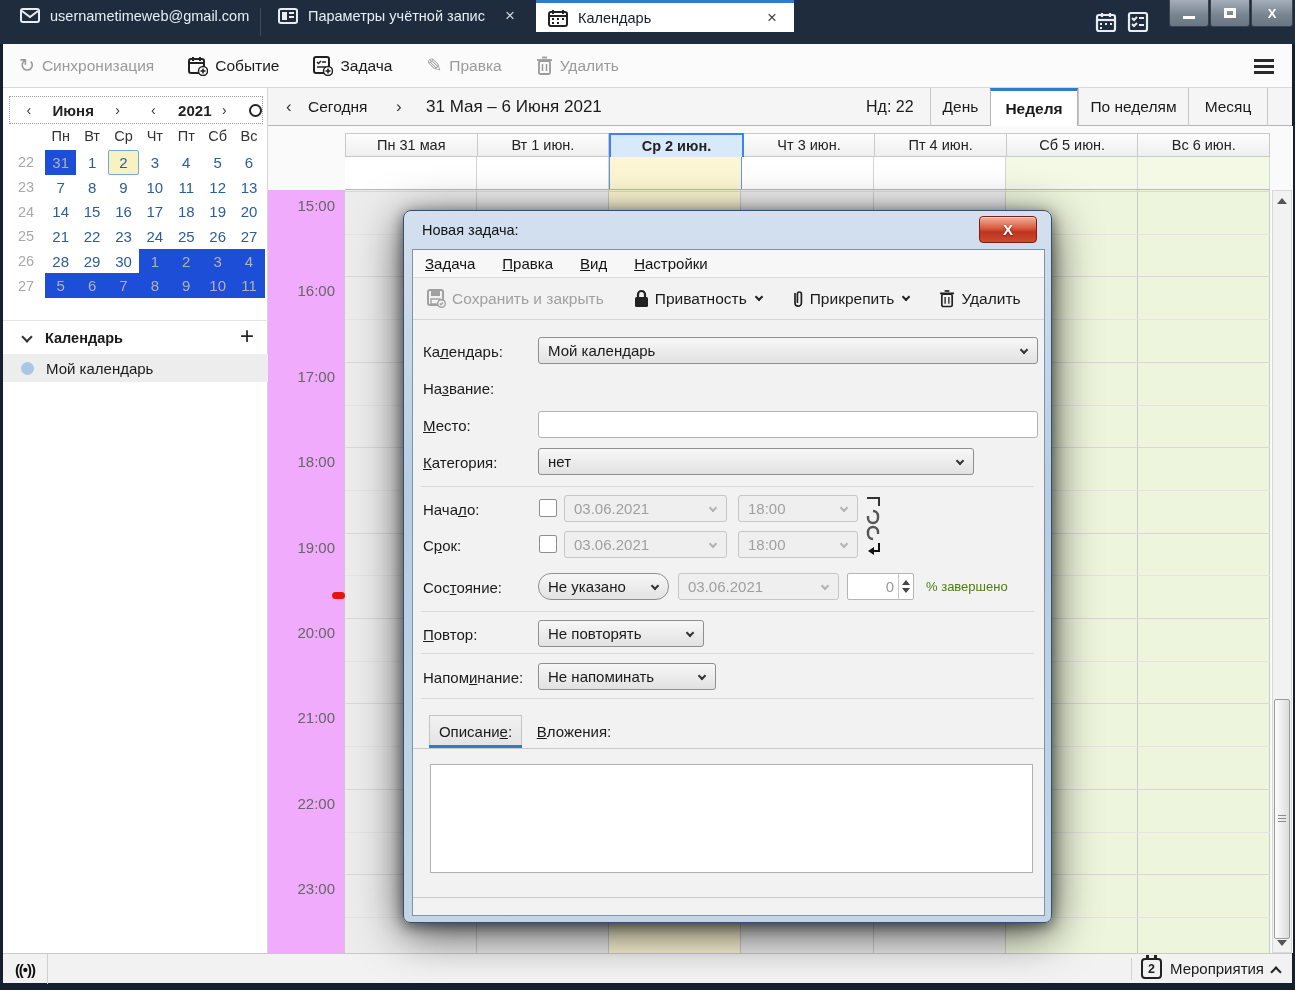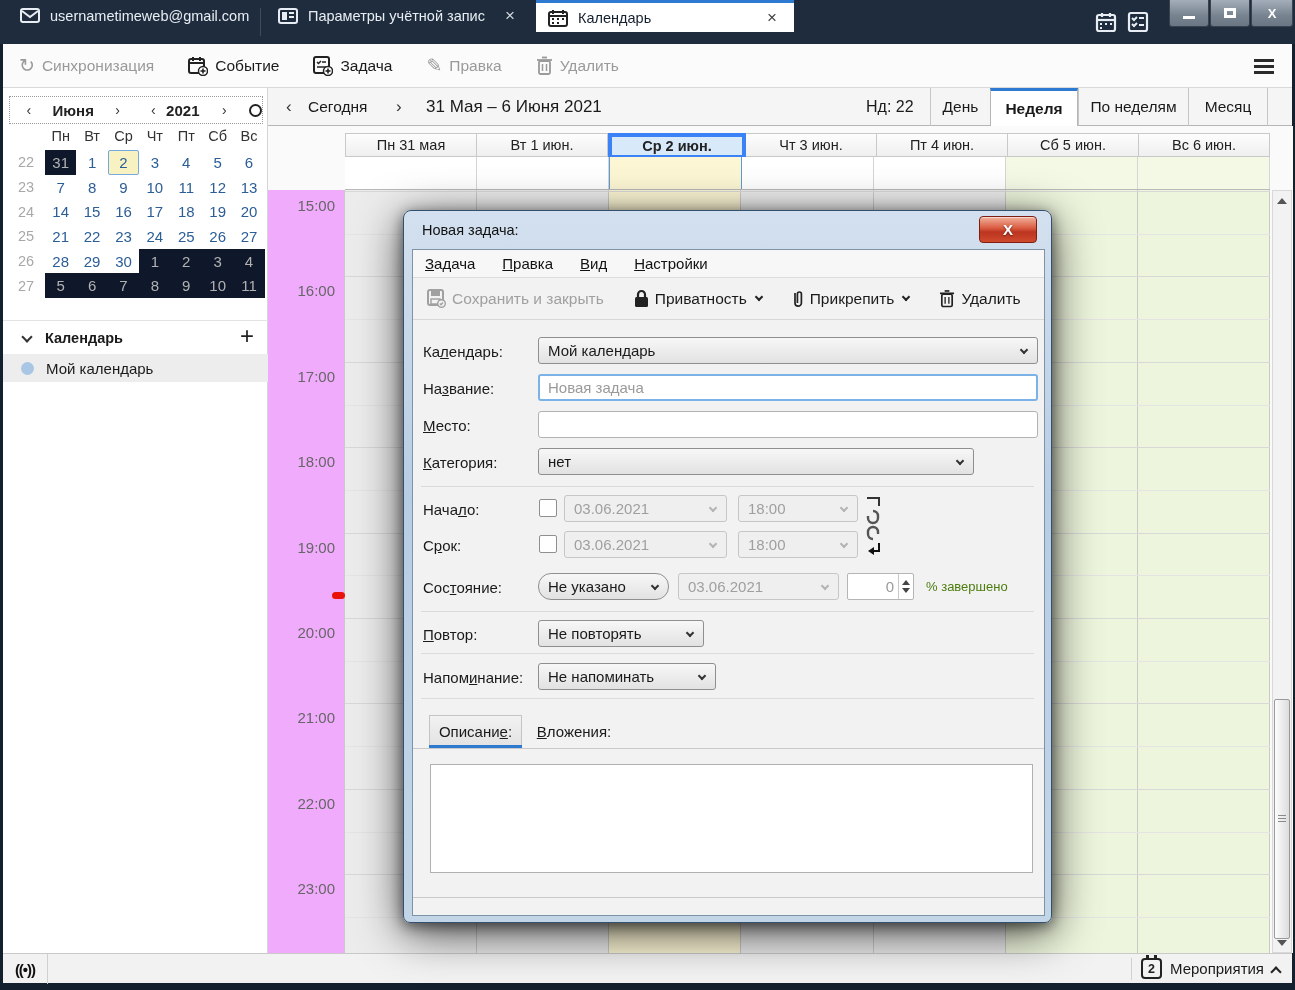--- a/index.html
+++ b/index.html
@@ -35,21 +35,21 @@
   .mcnav { width:26px; text-align:center; font-size:14px; color:#333; }
   .mcbold { font-weight:bold; }
   #mc-today-btn { width:13px; height:13px; border:2.5px solid #222; border-radius:50%; margin-left:12px; }
   #mc-dow { position:absolute; left:4px; top:40px; width:258px; display:flex; font-size:14.5px; color:#333; }
   #mc-dow span { width:31.4px; text-align:center; }
   #mc-dow .wn { width:38px; }
   #mc-grid { position:absolute; left:4px; top:62px; width:258px; }
   .mcrow { display:flex; height:24.7px; align-items:center; }
   .mcrow .wn { width:38px; text-align:center; color:#a8a8a8; font-size:14.5px; }
   .mcd { width:31.4px; height:24.7px; display:flex; align-items:center; justify-content:center; font-size:15px; color:#2b5d97; }
-  .mcd.oth { color:#b2b2b2; background:#0f172a; }
+  .mcd.oth { color:#b2b2b2; background:#1d4ed8; }
   .mcd.sel { background:#f8f2c3; border:1px solid #76a9dd; border-radius:2px; color:#2b5d97; }
   #cal-sec-divider { position:absolute; left:0; top:232px; width:265px; height:1px; background:#e3e3e3; }
   #cal-sec-hdr { position:absolute; left:0; top:236px; width:265px; height:28px; display:flex; align-items:center; }
   #cal-sec-hdr .lbl { font-weight:bold; font-size:14.5px; color:#1a1a1a; margin-left:42px; }
   #cal-add { position:absolute; right:14px; font-size:24px; font-weight:300; color:#222; top:-2px; }
   #cal-item { position:absolute; left:0; top:266px; width:265px; height:28px; background:#ededed; display:flex; align-items:center; font-size:15px; color:#1a1a1a; }
   #cal-item .dot { width:13px; height:13px; border-radius:50%; background:#a9c7e5; margin:0 12px 0 18px; }
   .chev { display:inline-block; width:8px; height:8px; border-right:2px solid #333; border-bottom:2px solid #333; transform:rotate(45deg); }
   .chev.up { transform:rotate(-135deg); }
   #cal-sec-hdr .chev { position:absolute; left:20px; top:9px; }
@@ -61,21 +61,21 @@
   #range-title { position:absolute; left:158px; top:9px; font-size:17px; color:#1a1a1a; }
   #weeknum { position:absolute; left:598px; top:10px; font-size:16px; color:#1a1a1a; }
   .viewbtn { position:absolute; top:0; height:38px; display:flex; align-items:center; justify-content:center; font-size:15.5px; color:#1a1a1a; border-left:1px solid #c6c6c6; }
   .viewbtn.active { background:#fff; border-top:3px solid #2e7ad0; border-left:1px solid #b5b5b5; border-right:1px solid #b5b5b5; font-weight:bold; height:39px; }
 
   
   #weekarea { position:absolute; left:268px; top:126px; width:1025px; height:827px; background:#fafafa; }
   #day-headers { position:absolute; left:77px; top:7px; width:925px; height:24px; display:flex; border:1px solid #c9c9c9; }
   .dhcell { flex:1; display:flex; align-items:center; justify-content:center; font-size:14.5px; color:#222; background:linear-gradient(#fdfdfd,#efefef); border-right:1px solid #c9c9c9; }
   .dhcell:last-child { border-right:none; }
-  .dhcell.today { background:#d8eafa; border:4px solid #3b82f6; font-weight:bold; margin:-1px 0; height:26px; }
+  .dhcell.today { background:#d8eafa; border:2px solid #3b82f6; font-weight:bold; margin:-1px 0; height:26px; }
   #allday { position:absolute; left:77px; top:31px; width:925px; height:33px; display:flex; border-bottom:1px solid #b9b9b9; }
   .adcell { flex:1; background:#fff; border-right:1px solid #d5d5d5; }
   .adcell.we { background:#f4f9e6; }
   .adcell.today { background:#fcf6d4; border-left:1px solid #5f9bd6; border-right:1px solid #5f9bd6; }
   #gutter { position:absolute; left:0; top:64px; width:77px; height:763px; background:#f0abfc; border-right:1px solid #c9c9c9; }
   .hlabel { position:absolute; right:9px; font-size:15px; color:#666; }
   #cols { position:absolute; left:77px; top:64px; width:925px; height:763px; display:flex; }
   .gcol { flex:1; background:#ececec; border-right:1px solid #c9c9c9; }
   .gcol.we { background:#edf5dc; }
   .gcol.today { background:#fcf6d4; }
@@ -249,21 +249,21 @@
       <div></div>
     </div>
 </div>
 
 <div id="sidebar">
   <div id="mc-header">
     <span class="mcnav" style="margin-left:6px;">‹</span>
     <span class="mcbold" style="width:64px; text-align:center;">Июня</span>
     <span class="mcnav">›</span>
     <span class="mcnav" style="margin-left:10px;">‹</span>
-    <span class="mcbold" style="width:46px; text-align:left;">2021</span>
+    <span class="mcbold" style="width:46px; text-align:right;">2021</span>
     <span class="mcnav">›</span>
     <span id="mc-today-btn"></span>
   </div>
   <div id="mc-dow">
       <span class="wn"></span>
       <span>Пн</span>
       <span>Вт</span>
       <span>Ср</span>
       <span>Чт</span>
       <span>Пт</span>
@@ -494,21 +494,20 @@
       </div>
     </div>
 
     <span class="flabel" style="top:93px;">Ка<u>л</u>ендарь:</span>
     <div class="combo" style="left:125px; top:87px; width:500px;">
       <span>Мой календарь</span>
         <i class="chev"></i>
     </div>
 
     <span class="flabel" style="top:130px;text-align:right;">На<u>з</u>вание:</span>
-    <input class="tinput focus" style="left: 125px; top: 124px; width: 500px;" placeholder="Новая задача">
 
     <span class="flabel" style="top:167px;"><u>М</u>есто:</span>
     <input class="tinput" style="left: 125px; top: 161px; width: 500px;">
 
     <span class="flabel" style="top:204px;"><u>К</u>атегория:</span>
     <div class="combo" style="left:125px; top:198px; width:436px;">
       <span>нет</span>
         <i class="chev"></i>
     </div>
 

